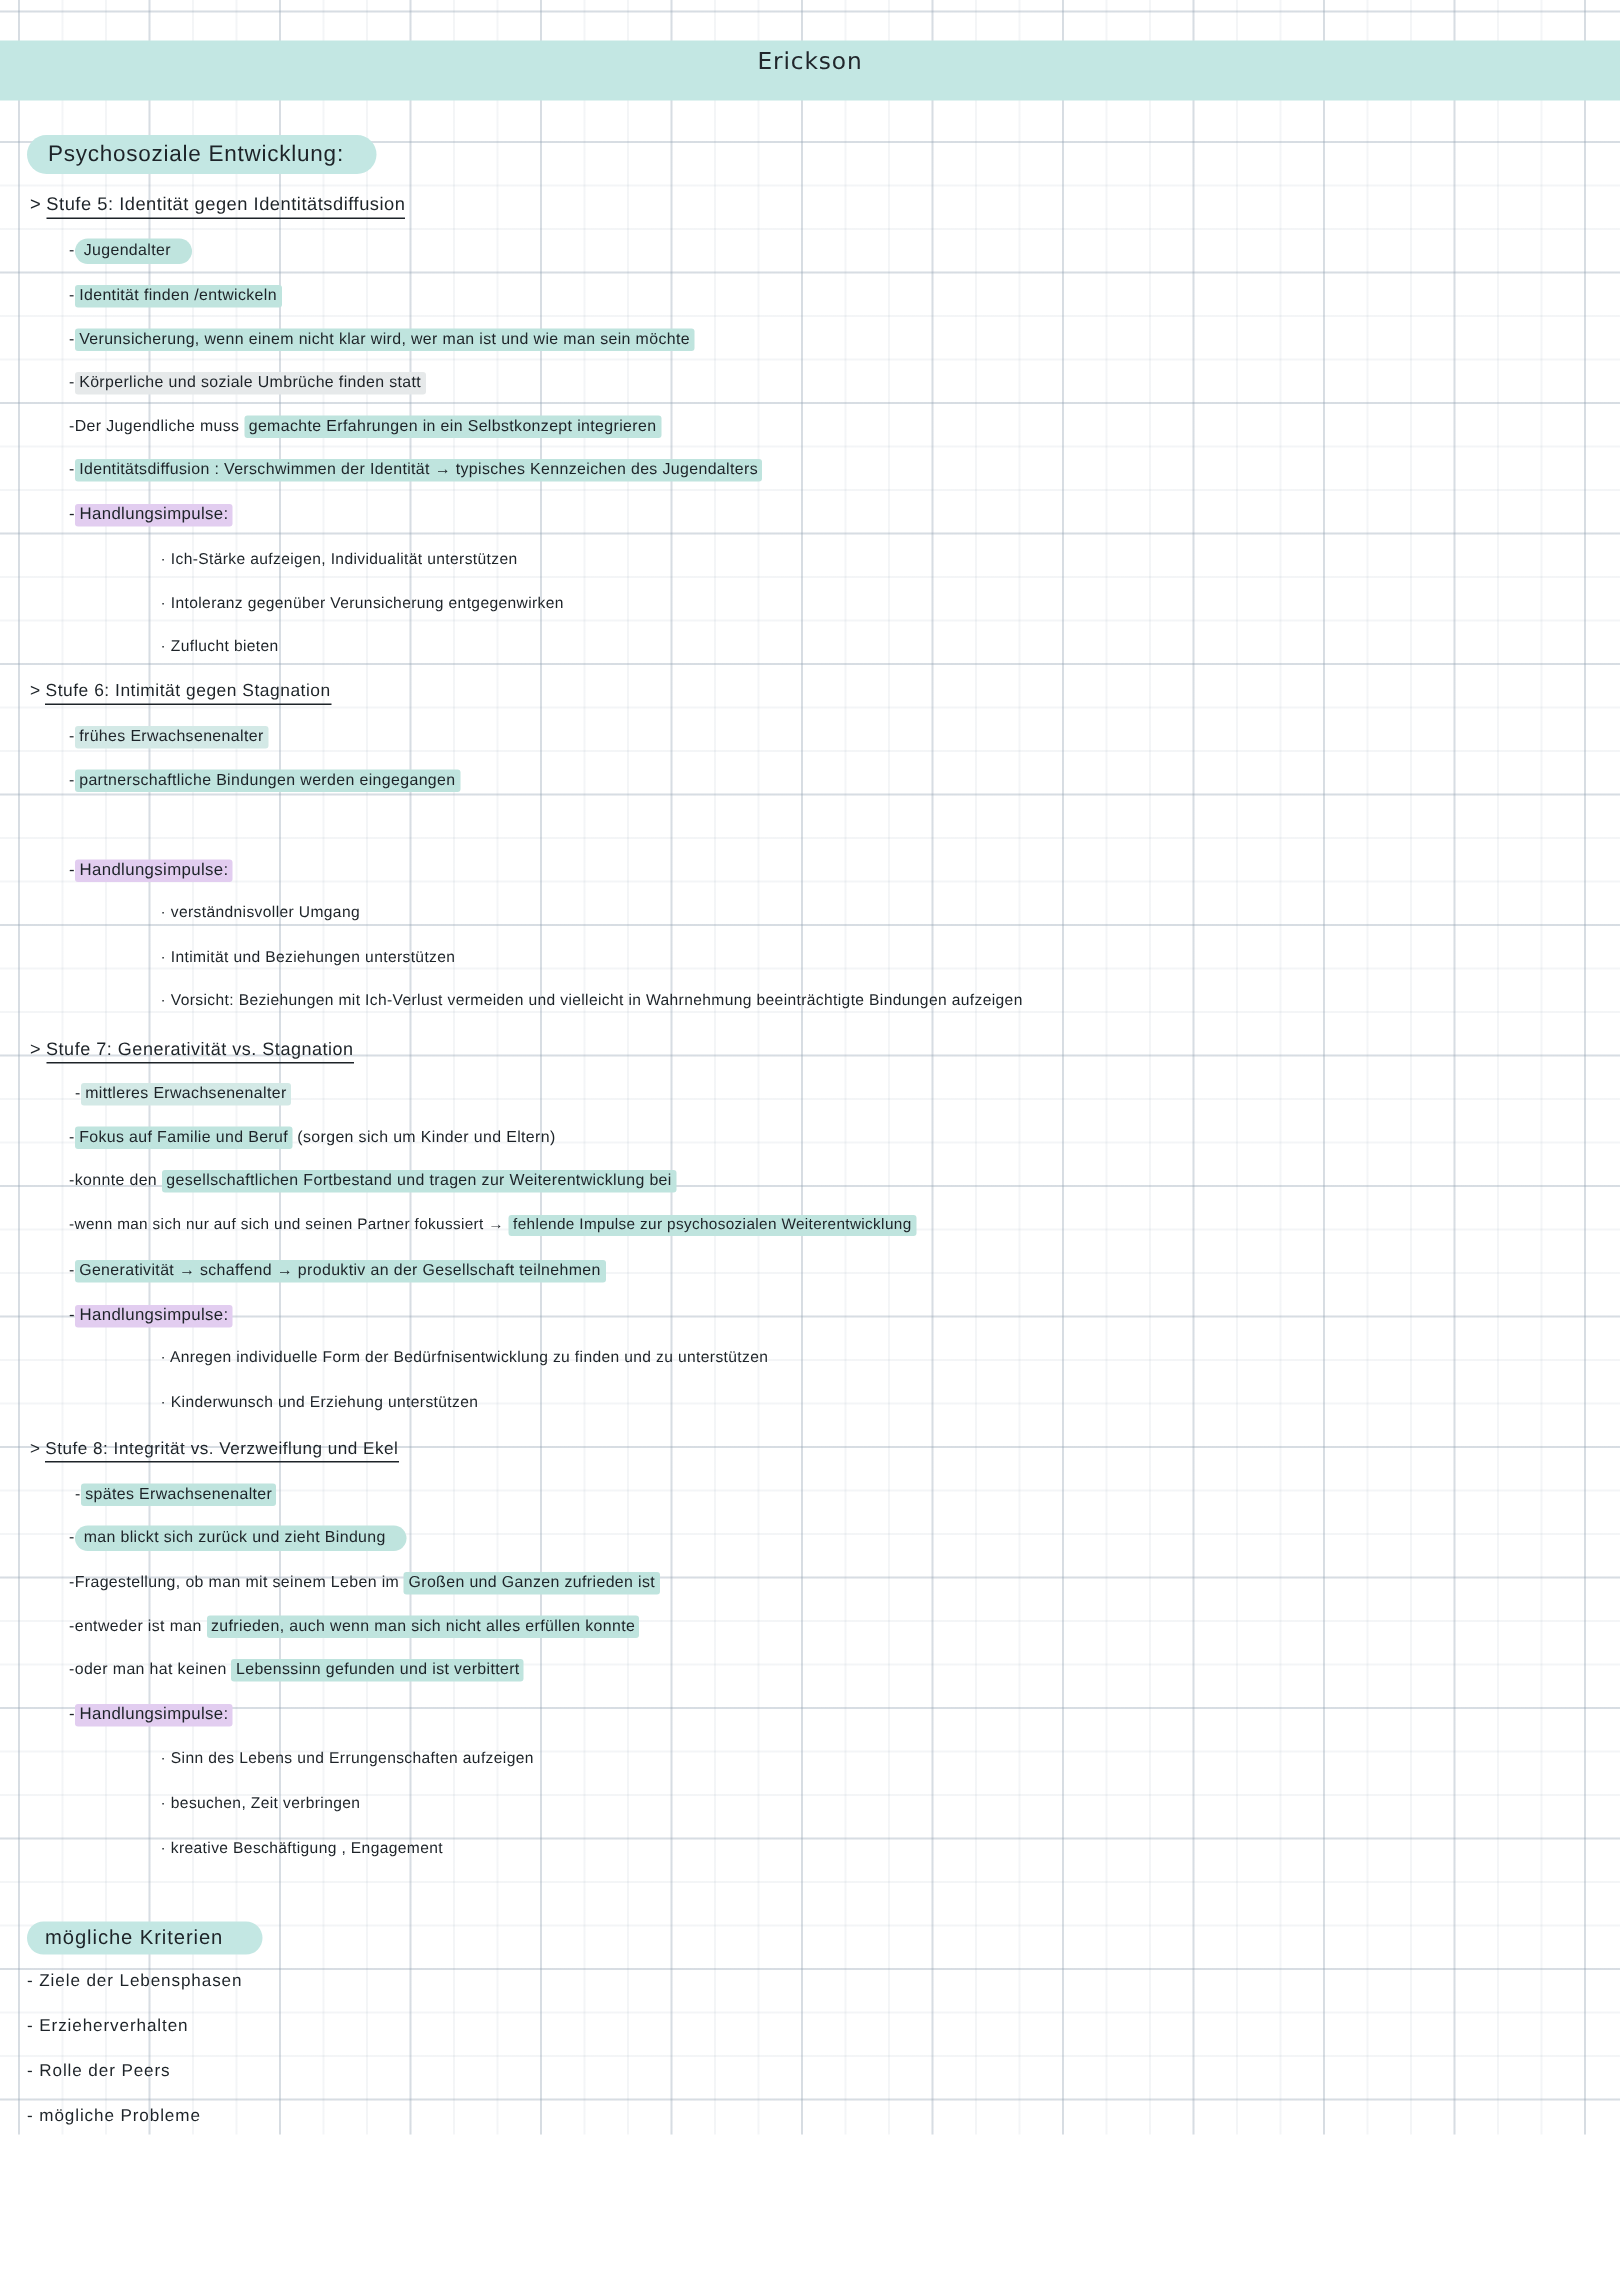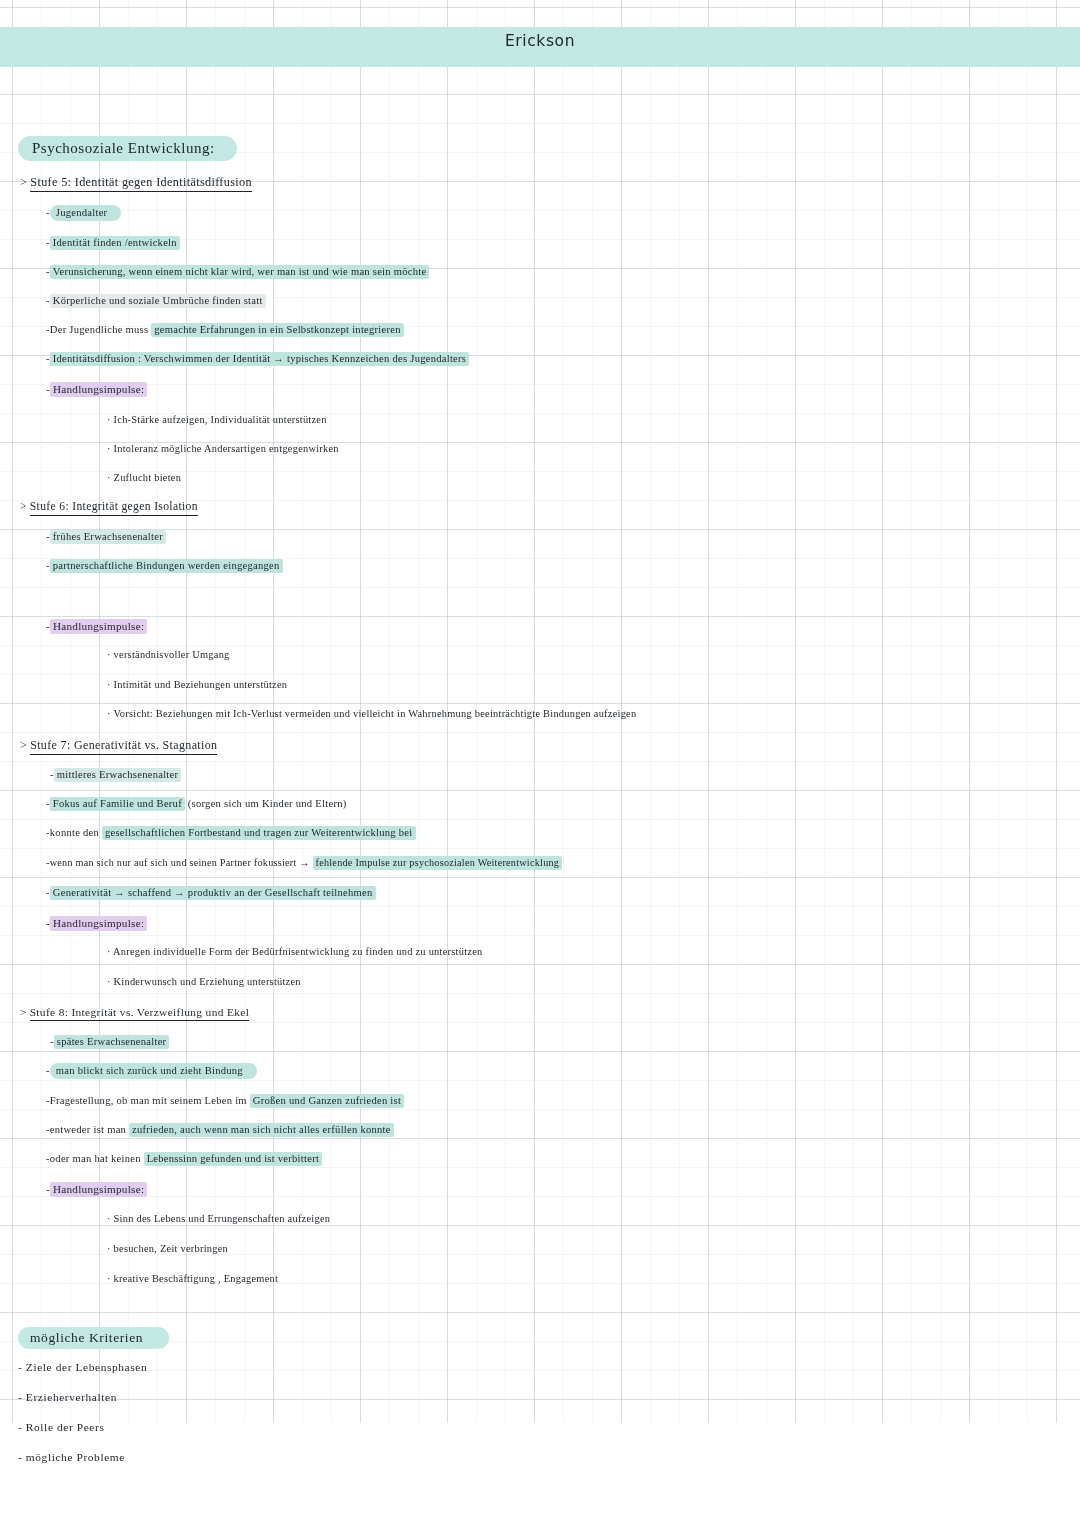--- a/index.html
+++ b/index.html
@@ -53,23 +53,22 @@
     letter-spacing: 0.6px;
     color: #20262b;
     font-family: "DejaVu Sans", sans-serif;
   }
 
   
   .line {
     position: absolute;
     white-space: nowrap;
     color: #1d2328;
-    font-family: Liberation Serif, serif;
+    font-family: Liberation Sans, sans-serif;
     line-height: 1;
-    margin-top: 46px;
   }
 
   
   .t-section   { font-size: 15px; letter-spacing: 0.5px; }
   .t-stage     { font-size: 12.2px; letter-spacing: 0.35px; }
   .t-bullet    { font-size: 10.6px; letter-spacing: 0.25px; }
   .t-sub       { font-size: 10.4px; letter-spacing: 0.25px; }
   .t-crit      { font-size: 11.4px; letter-spacing: 0.6px; }
 
   
@@ -162,30 +161,30 @@
   <div class="line t-bullet" style="left:46px; top:338px; font-size:11.2px;">
     <span>-</span><span class="hl-purple">Handlungsimpulse:</span>
   </div>
 
   <div class="line t-sub" style="left:107px; top:369px;">
     <span>·</span>
     <span>Ich-Stärke  aufzeigen, Individualität  unterstützen</span>
   </div>
   <div class="line t-sub" style="left:107px; top:398px;">
     <span>·</span>
-    <span>Intoleranz mögliche Andersartigen entgegenwirken</span>
+    <span>Intoleranz gegenüber Verunsicherung entgegenwirken</span>
   </div>
   <div class="line t-sub" style="left:107px; top:427px;">
     <span>·</span>
     <span>Zuflucht bieten</span>
   </div>
 
   <div class="line t-stage" style="left:20px; top:455px; font-size:11.6px;">
     <span class="arrow-lead">&gt;</span>
-    <span class="underline">Stufe 6: Integrität  gegen  Isolation</span>
+    <span class="underline">Stufe 6: Intimität  gegen  Stagnation</span>
   </div>
 
   <div class="line t-bullet" style="left:46px; top:486px;">
     <span>-</span><span class="hl-mint-soft">frühes  Erwachsenenalter</span>
   </div>
 
   <div class="line t-bullet" style="left:46px; top:515px;">
     <span>-</span><span class="hl-mint">partnerschaftliche  Bindungen werden  eingegangen</span>
   </div>
 

